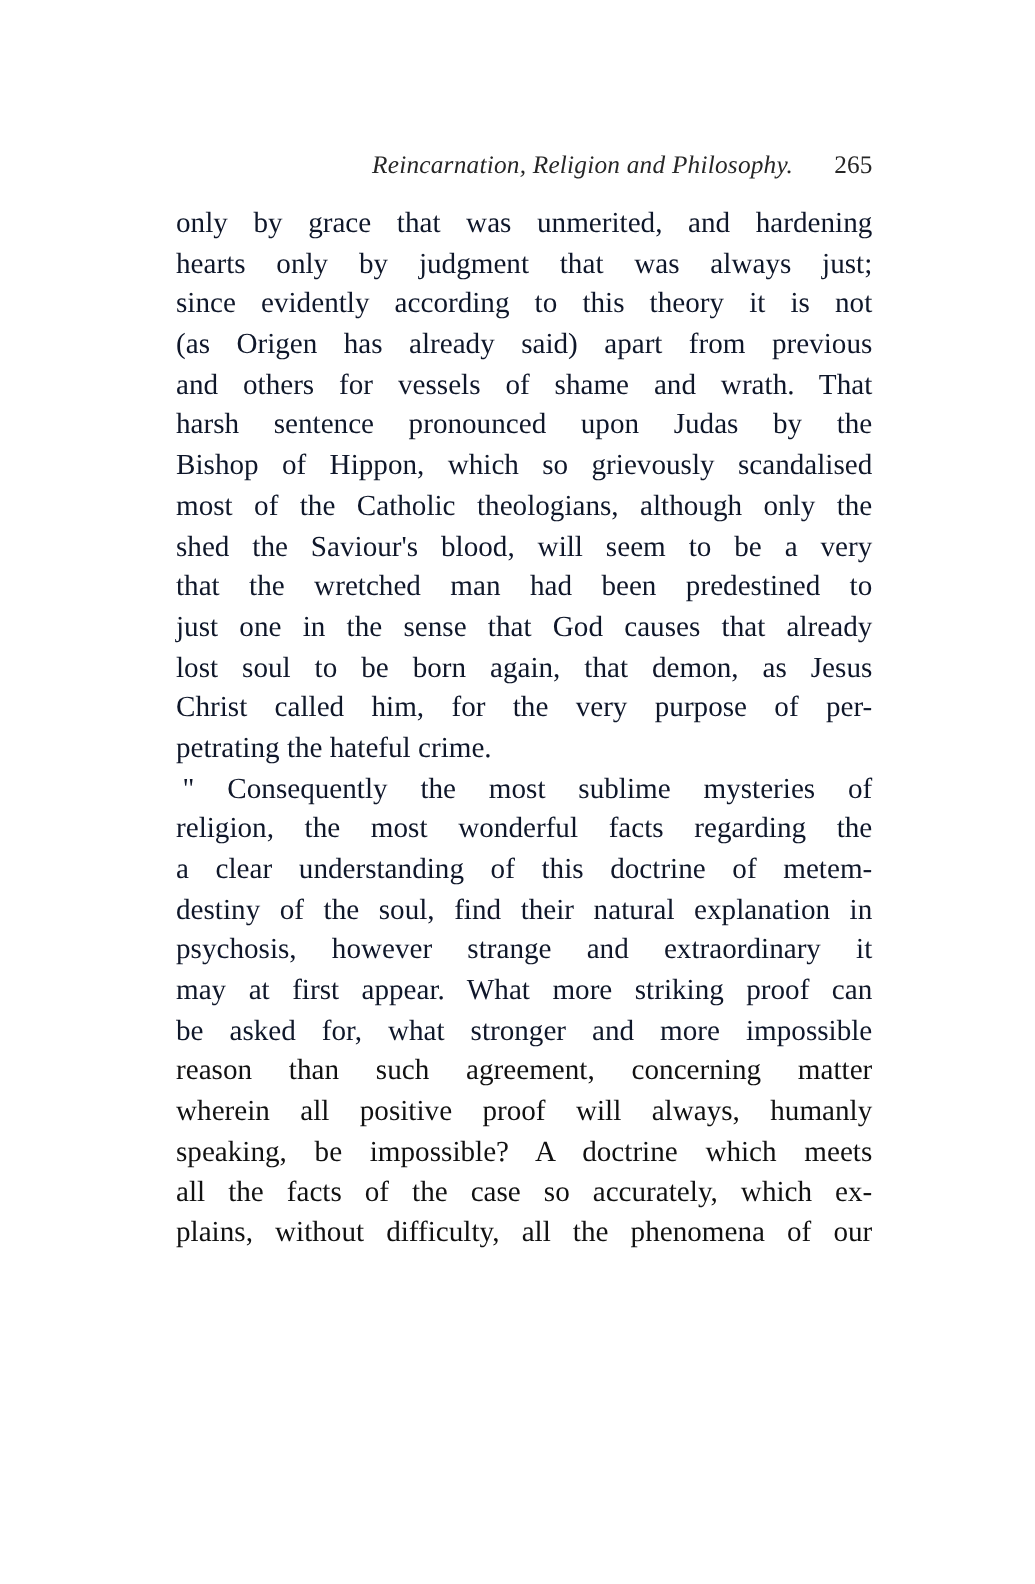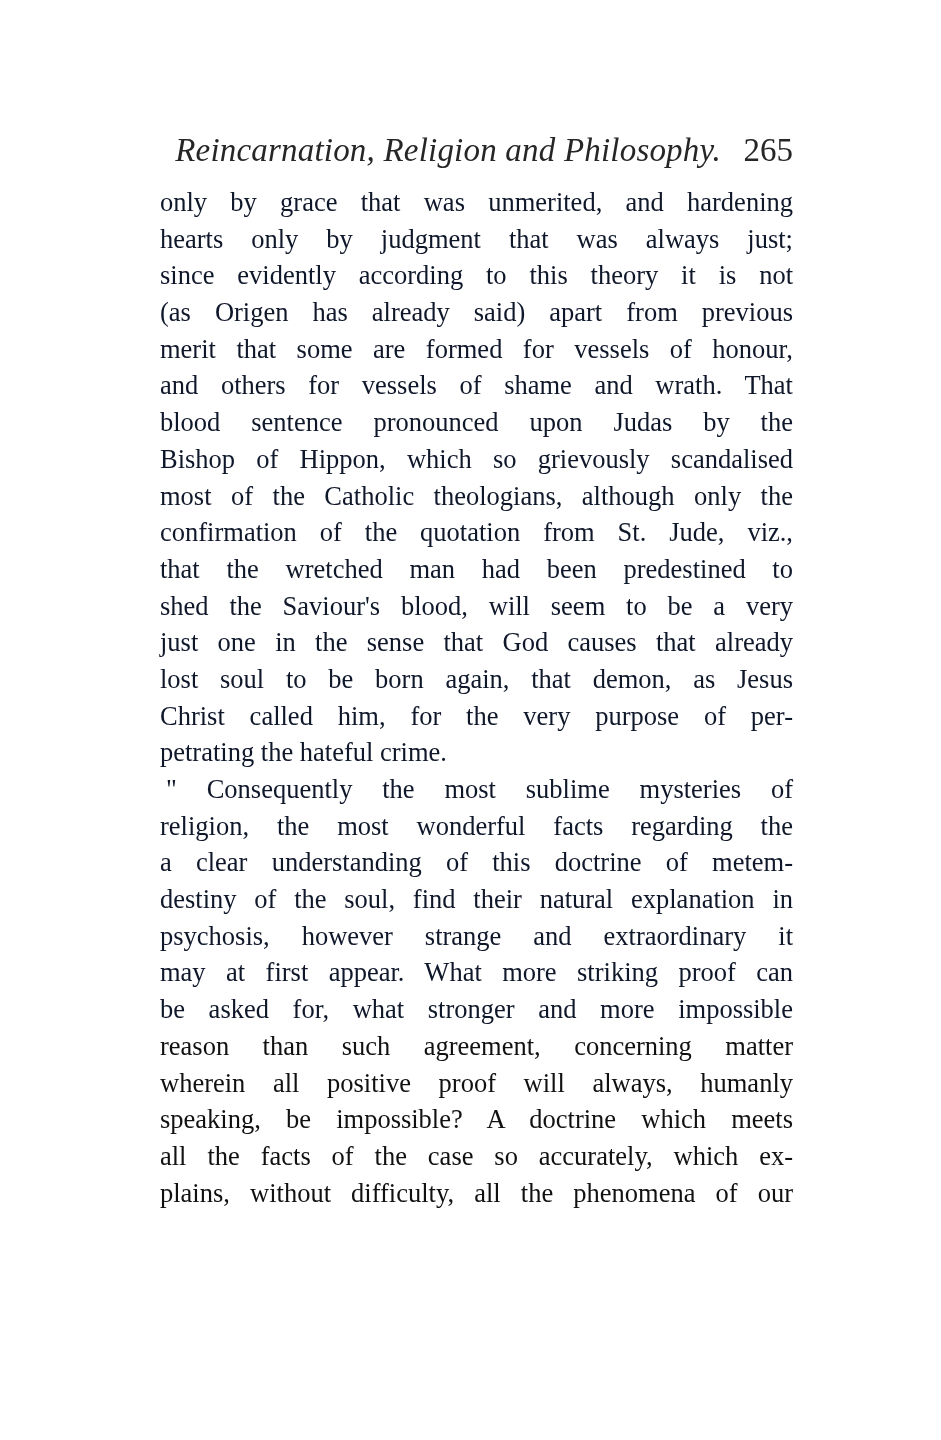--- a/index.html
+++ b/index.html
@@ -17,21 +17,21 @@
     }
     .page {
       position: absolute;
       left: 160px;
       top: 130px;
       width: 633px;
     }
     .running-head {
       position: relative;
       height: 40px;
-      font-size: 33px;
+      font-size: 23px;
       line-height: 40px;
       text-align: center;
     }
     .running-title {
       position: absolute;
       right: 72px;
       top: 0;
       font-style: italic;
       letter-spacing: 0.2px;
       color: #262626;
@@ -72,28 +72,26 @@
   <div class="running-head">
     <span class="running-title">Reincarnation, Religion and Philosophy.</span>
     <span class="page-number">265</span>
   </div>
 
   <div class="body-text">
     <span class="line">only by grace that was unmerited, and hardening</span>
     <span class="line">hearts only by judgment that was always just;</span>
     <span class="line">since evidently according to this theory it is not</span>
     <span class="line">(as Origen has already said) apart from previous</span>
-    <span class="line">merit that some are formed for vessels of honour,</span>
     <span class="line">and others for vessels of shame and wrath.  That</span>
-    <span class="line">blood sentence pronounced upon Judas by the</span>
+    <span class="line">harsh sentence pronounced upon Judas by the</span>
     <span class="line">Bishop of Hippon, which so grievously scandalised</span>
     <span class="line">most of the Catholic theologians, although only the</span>
-    <span class="line">confirmation of the quotation from St. Jude, viz.,</span>
+    <span class="line">shed the Saviour's blood, will seem to be a very</span>
     <span class="line">that the wretched man had been predestined to</span>
-    <span class="line">shed the Saviour's blood, will seem to be a very</span>
     <span class="line">just one in the sense that God causes that already</span>
     <span class="line">lost soul to be born again, that demon, as Jesus</span>
     <span class="line">Christ called him, for the very purpose of per-</span>
     <span class="line last">petrating the hateful crime.</span>
     <span class="line indent">" Consequently the most sublime mysteries of</span>
     <span class="line">religion, the most wonderful facts regarding the</span>
     <span class="line">a clear understanding of this doctrine of metem-</span>
     <span class="line">destiny of the soul, find their natural explanation in</span>
     <span class="line">psychosis, however  strange and extraordinary it</span>
     <span class="line">may at first appear.  What more striking proof can</span>

